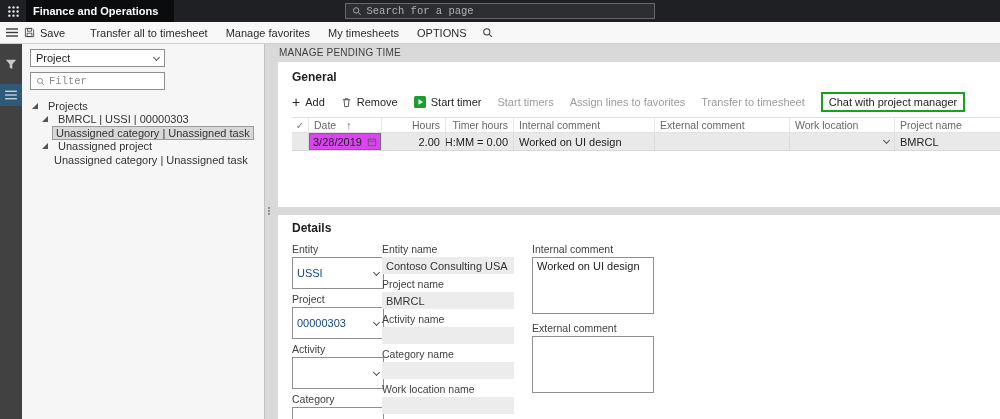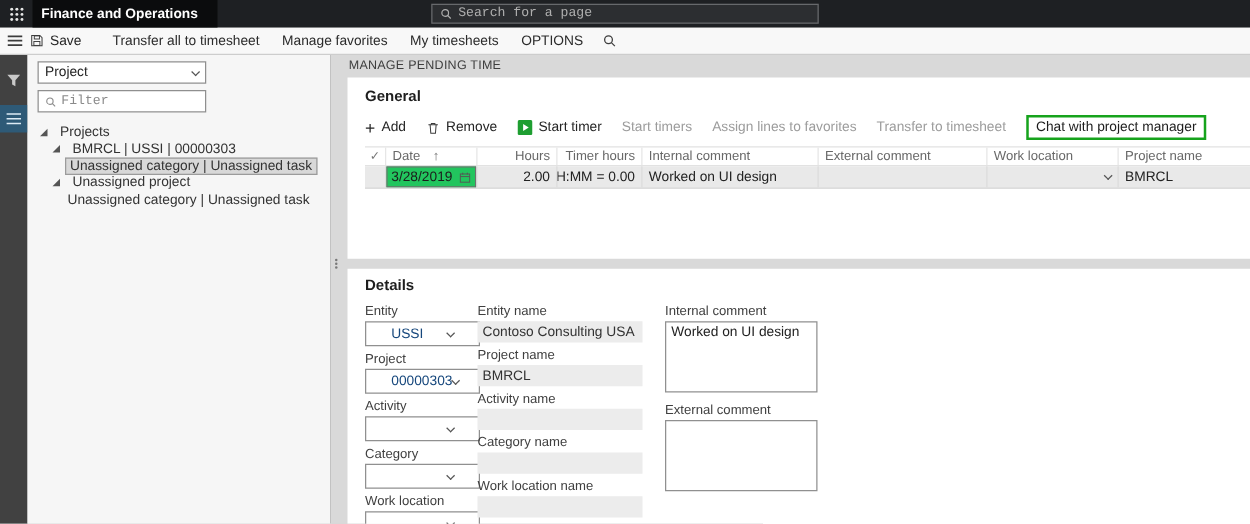--- a/index.html
+++ b/index.html
@@ -59,35 +59,35 @@
   .gdata .gc{border-right:1px solid #dcdcdc}
   .c0{width:17px;justify-content:center;padding:0;font-size:10px;color:#777}
   .c1{width:73px;gap:10px}
   .c2{width:64px;justify-content:flex-end}
   .c3{width:68px;justify-content:flex-end}
   .c4{width:141px}
   .c5{width:135px}
   .c6{width:105px;justify-content:space-between}
   .c7{flex:1;border-right:none !important}
   .gdata .c1{padding:0}
-  .datecell{width:100%;height:100%;background:#22c55e;border:1px solid #6f6f6f;display:flex;align-items:center;justify-content:space-between;padding:0 3px;color:#1c1c1c}
+  .datecell{width:100%;height:100%;background:#d946ef;border:1px solid #6f6f6f;display:flex;align-items:center;justify-content:space-between;padding:0 3px;color:#1c1c1c}
 
   .splitter{height:8px;margin-left:13px;position:relative;flex:none}
   .grip{position:absolute;left:-10px;top:0;display:flex;flex-direction:column;gap:1px}
   .grip i{width:2px;height:2px;background:#787878;border-radius:50%;display:block}
 
   
   .details{flex:1;padding:6px 0 0 14px}
   .fields{position:relative;margin-top:8px;height:calc(100% - 27px)}
   .fcol{position:absolute;top:0}
   .fc1{left:0;width:92px}
   .fc2{left:90px;width:132px}
   .fc3{left:240px;width:122px}
   .flabel{font-size:10.5px;color:#3f3f3f;height:13px;line-height:13px;margin-bottom:1px;white-space:nowrap}
-  .ffield{height:20px;border:1px solid #909090;background:#fff;display:flex;align-items:center;justify-content:space-between;padding:0 20px;margin-bottom:4px}
+  .ffield{height:32px;border:1px solid #909090;background:#fff;display:flex;align-items:center;justify-content:space-between;padding:0 4px;margin-bottom:4px}
   .fro{height:17px;background:#ececec;display:flex;align-items:center;padding:0 4px;margin-bottom:4px;color:#333;white-space:nowrap;overflow:hidden}
   .linkval{color:#16477c}
   .ta{width:122px;height:57px;border:1px solid #909090;font-family:inherit;font-size:11px;padding:2px 4px;resize:none;outline:none;display:block;background:#fff;color:#222}
   .mt8{margin-top:8px}
   svg{display:block}
 </style>
 </head>
 <body>
 
 <div class="app">

